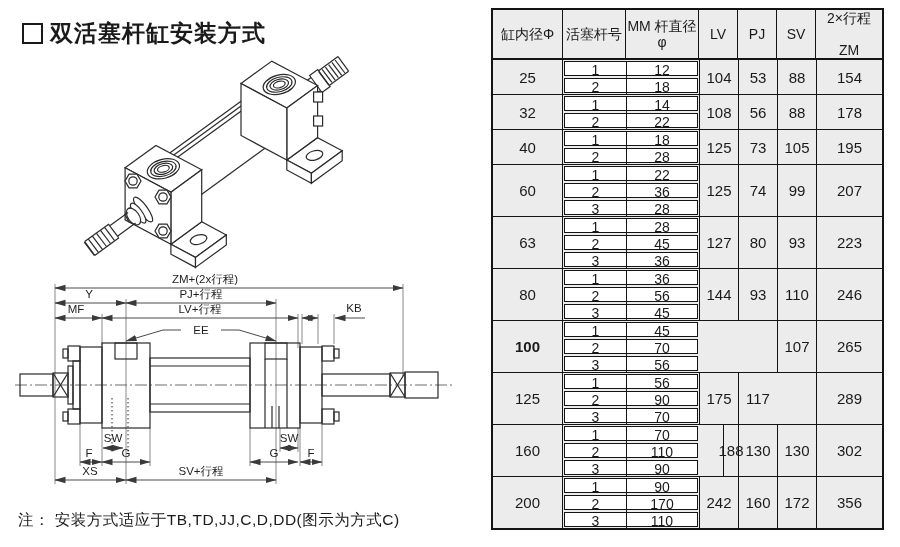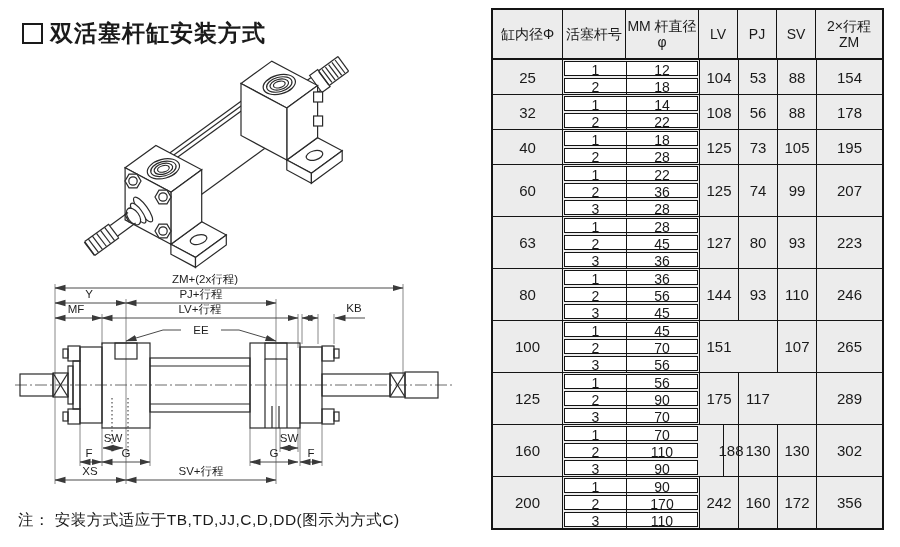--- a/index.html
+++ b/index.html
@@ -20,21 +20,21 @@
   .dim{stroke:#4a4a4a;stroke-width:1;fill:none;}
   .ext{stroke:#6a6a6a;stroke-width:.8;fill:none;}
   .dot{stroke:#2a2a2a;stroke-width:1;fill:none;stroke-dasharray:1.5 2.5;}
   .cl{stroke:#5a5a5a;stroke-width:.9;fill:none;stroke-dasharray:12 3 2 3;}
   .dtxt{font-size:11.5px;fill:#1f1f1f;}
   
   .dtable{position:absolute;left:491px;top:8px;border:2px solid #141414;background:#ececec;}
   .thead{display:grid;grid-template-columns:70px 63px 73px 39px 39px 39px 66px;height:48px;border-bottom:2px solid #141414;}
   .hc{display:flex;flex-direction:column;align-items:center;justify-content:center;
       font-size:14px;line-height:16px;border-right:1.5px solid #141414;text-align:center;}
-  .hc:last-child{border-right:none;}
+  .hc:last-child{border-right:none;justify-content:space-between;}
   .grp{display:grid;grid-template-columns:70px 63px 73px 39px 39px 39px 66px;}
   .grp + .grp{border-top:1.5px solid #141414;}
   .bore{grid-column:1;display:flex;align-items:center;justify-content:center;
         font-size:15px;border-right:1.5px solid #141414;}
   .wbox{grid-column:2/4;display:grid;grid-template-columns:62px 1fr;background:#fff;
         border:1.2px solid #141414;margin:1px 1px;}
   .wbox span{display:flex;align-items:center;justify-content:center;font-size:14px;}
   .wbox span:first-child{border-right:1.2px solid #141414;}
   .mcell{display:flex;align-items:center;justify-content:center;font-size:15px;
          border-left:1.5px solid #141414;}
@@ -378,34 +378,33 @@
         <div class="wbox" style="grid-row: 3;">
           <span>3</span>
           <span>45</span>
         </div>
         <div class="mcell" style="grid-area: 1 / 4 / span 3;">144</div>
         <div class="mcell" style="grid-area: 1 / 5 / span 3;">93</div>
         <div class="mcell" style="grid-area: 1 / 6 / span 3;">110</div>
         <div class="mcell" style="grid-area: 1 / 7 / span 3;">246</div>
       </div>
       <div class="grp" style="grid-template-rows: repeat(3, 17px);">
-        <div class="bore" style="grid-row: 1 / span 3;">100</div>
+        <div class="bore" style="grid-row: 1 / span 3; font-weight: bold;">100</div>
         <div class="wbox" style="grid-row: 1;">
           <span>1</span>
           <span>45</span>
         </div>
         <div class="wbox" style="grid-row: 2;">
           <span>2</span>
           <span>70</span>
         </div>
         <div class="wbox" style="grid-row: 3;">
           <span>3</span>
           <span>56</span>
         </div>
-        <div class="mcell" style="grid-area: 1 / 4 / span 3;">151</div>
         <div class="mcell" style="grid-area: 1 / 6 / span 3;">107</div>
         <div class="mcell" style="grid-area: 1 / 7 / span 3;">265</div>
       </div>
       <div class="grp" style="grid-template-rows: repeat(3, 17px);">
         <div class="bore" style="grid-row: 1 / span 3;">125</div>
         <div class="wbox" style="grid-row: 1;">
           <span>1</span>
           <span>56</span>
         </div>
         <div class="wbox" style="grid-row: 2;">

